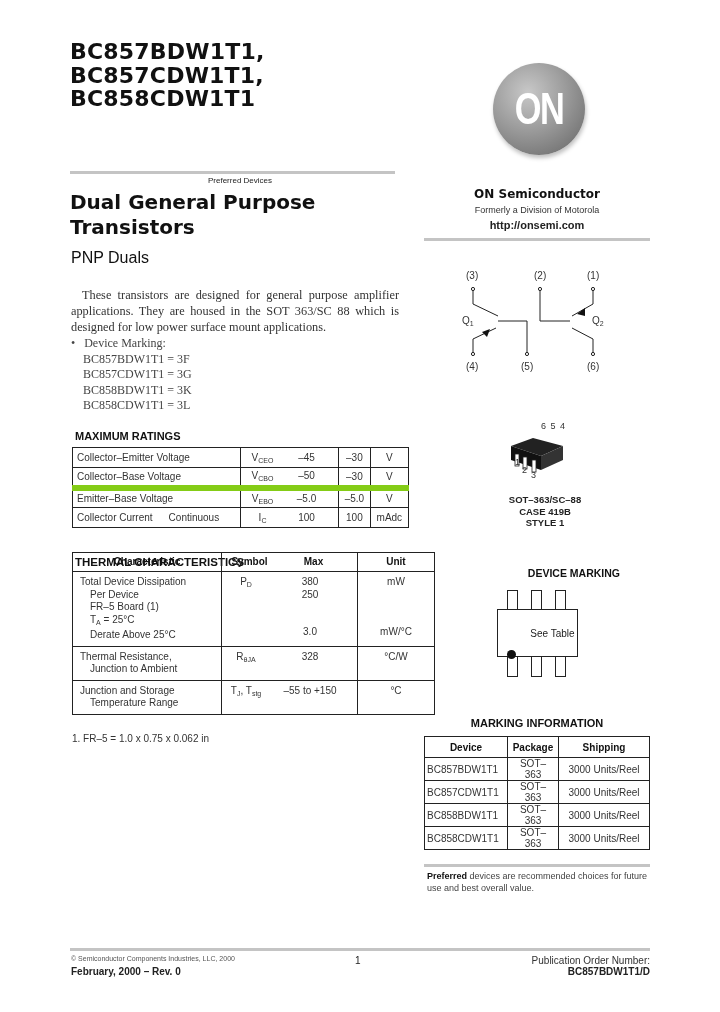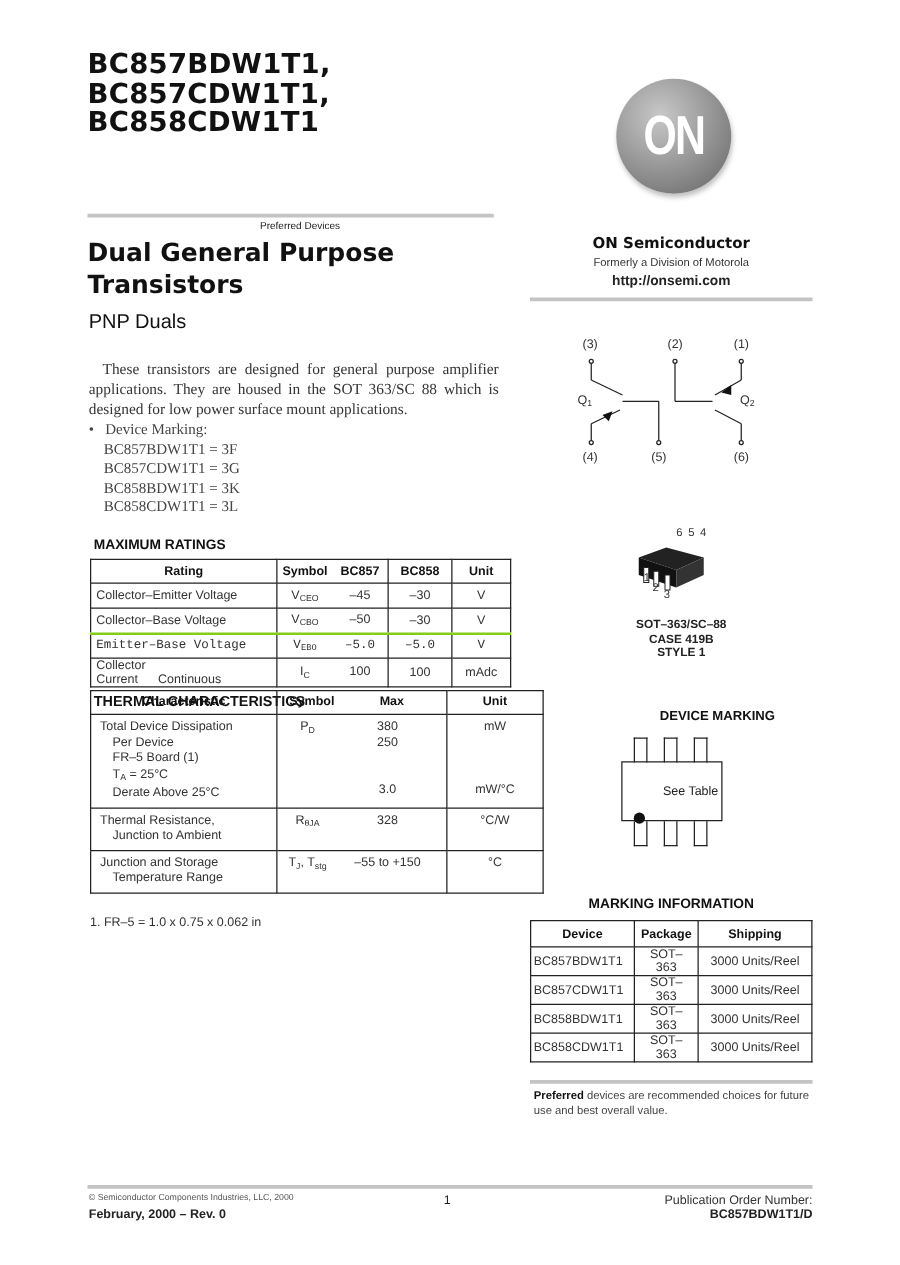--- a/index.html
+++ b/index.html
@@ -46,41 +46,33 @@
 <div class="abs mark" style="left:83px;top:352px;">
   <div>BC857BDW1T1 = 3F</div>
   <div>BC857CDW1T1 = 3G</div>
   <div>BC858BDW1T1 = 3K</div>
   <div>BC858CDW1T1 = 3L</div>
 </div>
 
 <div class="abs sect" style="left:75px;top:430px;">MAXIMUM RATINGS</div>
 <table class="abs" style="left:72px;top:447px;width:337px;">
   <tbody>
-      <tr style="height:19px;">
-    <th style="width:140px;">Rating</th>
-    <th style="width:88px;padding:0;">
-      <span style="display:inline-block;width:44px;text-align:center;">Symbol</span><span style="display:inline-block;width:44px;text-align:center;">BC857</span>
-    </th>
-    <th style="width:42px;">BC858</th>
-    <th>Unit</th>
-  </tr>
   <tr style="height:20px;">
     <td>Collector–Emitter Voltage</td>
     <td style="padding:0;"><span style="display:inline-block;width:44px;text-align:center;"><span>V</span><sub>CEO</sub></span><span style="display:inline-block;width:44px;text-align:center;">–45</span></td>
     <td class="center">–30</td>
     <td class="center">V</td>
   </tr>
   <tr style="height:20px;">
     <td>Collector–Base Voltage</td>
     <td style="padding:0;"><span style="display:inline-block;width:44px;text-align:center;"><span>V</span><sub>CBO</sub></span><span style="display:inline-block;width:44px;text-align:center;">–50</span></td>
     <td class="center">–30</td>
     <td class="center">V</td>
   </tr>
-  <tr style="height:20px;border-top:2px solid #84cc16;font-family:Liberation Mono, monospace;">
+  <tr style="height:20px;border-top:6px solid #84cc16;">
     <td>Emitter–Base Voltage</td>
     <td style="padding:0;"><span style="display:inline-block;width:44px;text-align:center;"><span>V</span><sub>EBO</sub></span><span style="display:inline-block;width:44px;text-align:center;">–5.0</span></td>
     <td class="center">–5.0</td>
     <td class="center">V</td>
   </tr>
   <tr style="height:20px;">
     <td><span>Collector Current</span><span style="margin-left:16px;">Continuous</span></td>
     <td style="padding:0;"><span style="display:inline-block;width:44px;text-align:center;"><span>I</span><sub>C</sub></span><span style="display:inline-block;width:44px;text-align:center;">100</span></td>
     <td class="center">100</td>
     <td class="center">mAdc</td>

